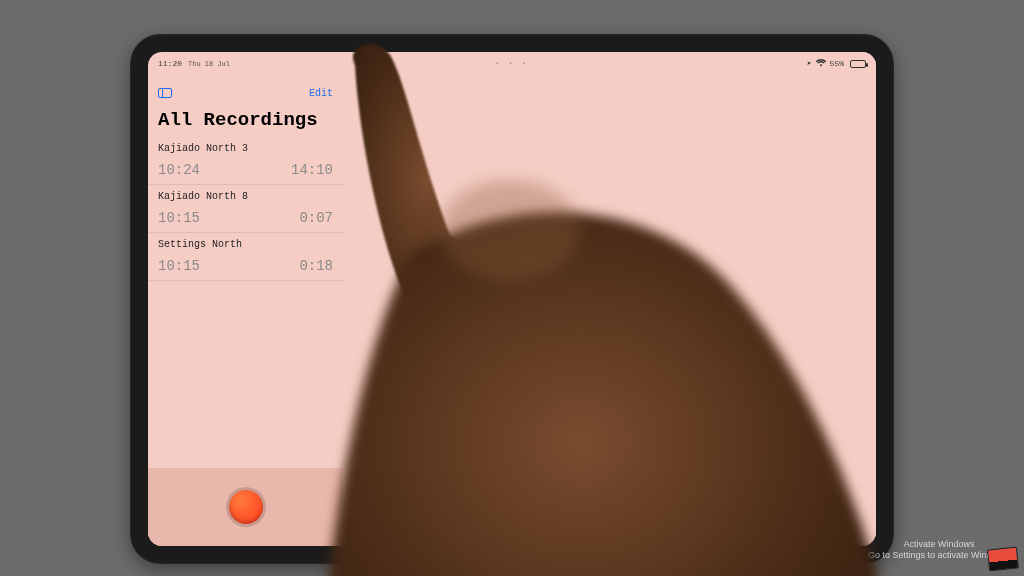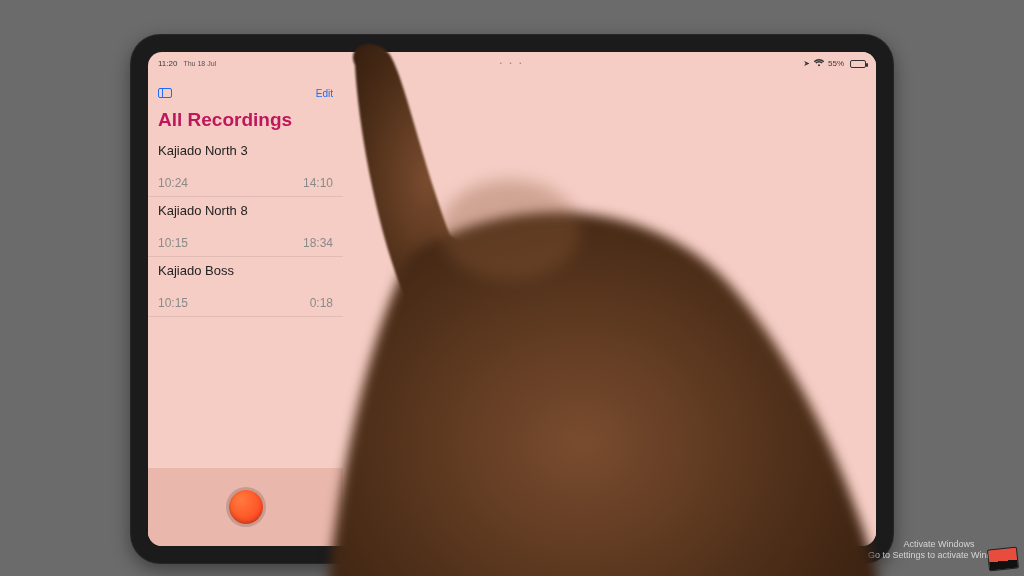--- a/index.html
+++ b/index.html
@@ -15,20 +15,21 @@
     .ipad {
       position: absolute;
       left: 130px;
       top: 34px;
       width: 764px;
       height: 530px;
       background: #1b1b1b;
       border-radius: 30px;
       box-shadow: 0 6px 18px rgba(0,0,0,.4), inset 0 0 2px rgba(255,255,255,.2);
       padding: 18px;
+      font-family: Liberation Mono, monospace;
     }
     .screen {
       width: 100%;
       height: 100%;
       background: #f5cdc4;
       border-radius: 14px;
       overflow: hidden;
       position: relative;
       display: flex;
     }
@@ -83,30 +84,30 @@
       color: #1b6df7;
     }
     .sidebar-icon {
       width: 14px; height: 10px; border: 1.2px solid #1b6df7; border-radius: 2px;
       position: relative;
     }
     .sidebar-icon::before { content:''; position:absolute; left:3px; top:0; bottom:0; width:1.2px; background:#1b6df7; }
     .title {
       font-size: 19px;
       font-weight: 700;
-      color: #be185d;
+      color: #000000;
       padding: 6px 10px 6px 10px;
     }
     .list { flex:1 1 auto; overflow: hidden; }
     .row {
       padding: 6px 10px 6px 10px;
       border-bottom: 1px solid rgba(0,0,0,.08);
     }
-    .row .name { font-size: 13px; color: #222; font-weight: 500; }
-    .row .meta { display:flex; justify-content: space-between; font-size: 12px; color: #8a8a8a; margin-top: 18px; text-align: right; }
+    .row .name { font-size: 10px; color: #222; font-weight: 500; }
+    .row .meta { display:flex; justify-content: space-between; font-size: 14px; color: #8a8a8a; margin-top: 8px; text-align: right; }
     .rec-area {
       height: 78px;
       background: #e9b7ac;
       display:flex; align-items:center; justify-content:center;
     }
     .rec-btn {
       width: 34px; height: 34px; border-radius: 50%;
       background: radial-gradient(circle at 35% 30%, #ff7a3c, #ff3b1a);
       box-shadow: 0 0 0 3px rgba(0,0,0,.15), inset 0 -2px 4px rgba(0,0,0,.25);
     }
@@ -178,25 +179,25 @@
           <div class="name">Kajiado North 3</div>
           <div class="meta">
             <span>10:24</span>
             <span>14:10</span>
           </div>
         </div>
         <div class="row">
           <div class="name">Kajiado North 8</div>
           <div class="meta">
             <span>10:15</span>
-            <span>18:34</span>
+            <span>0:07</span>
           </div>
         </div>
         <div class="row">
-          <div class="name">Kajiado Boss</div>
+          <div class="name">Settings North</div>
           <div class="meta">
             <span>10:15</span>
             <span>0:18</span>
           </div>
         </div>
       </div>
 
       <div class="rec-area">
         <div class="rec-btn"></div>
       </div>

